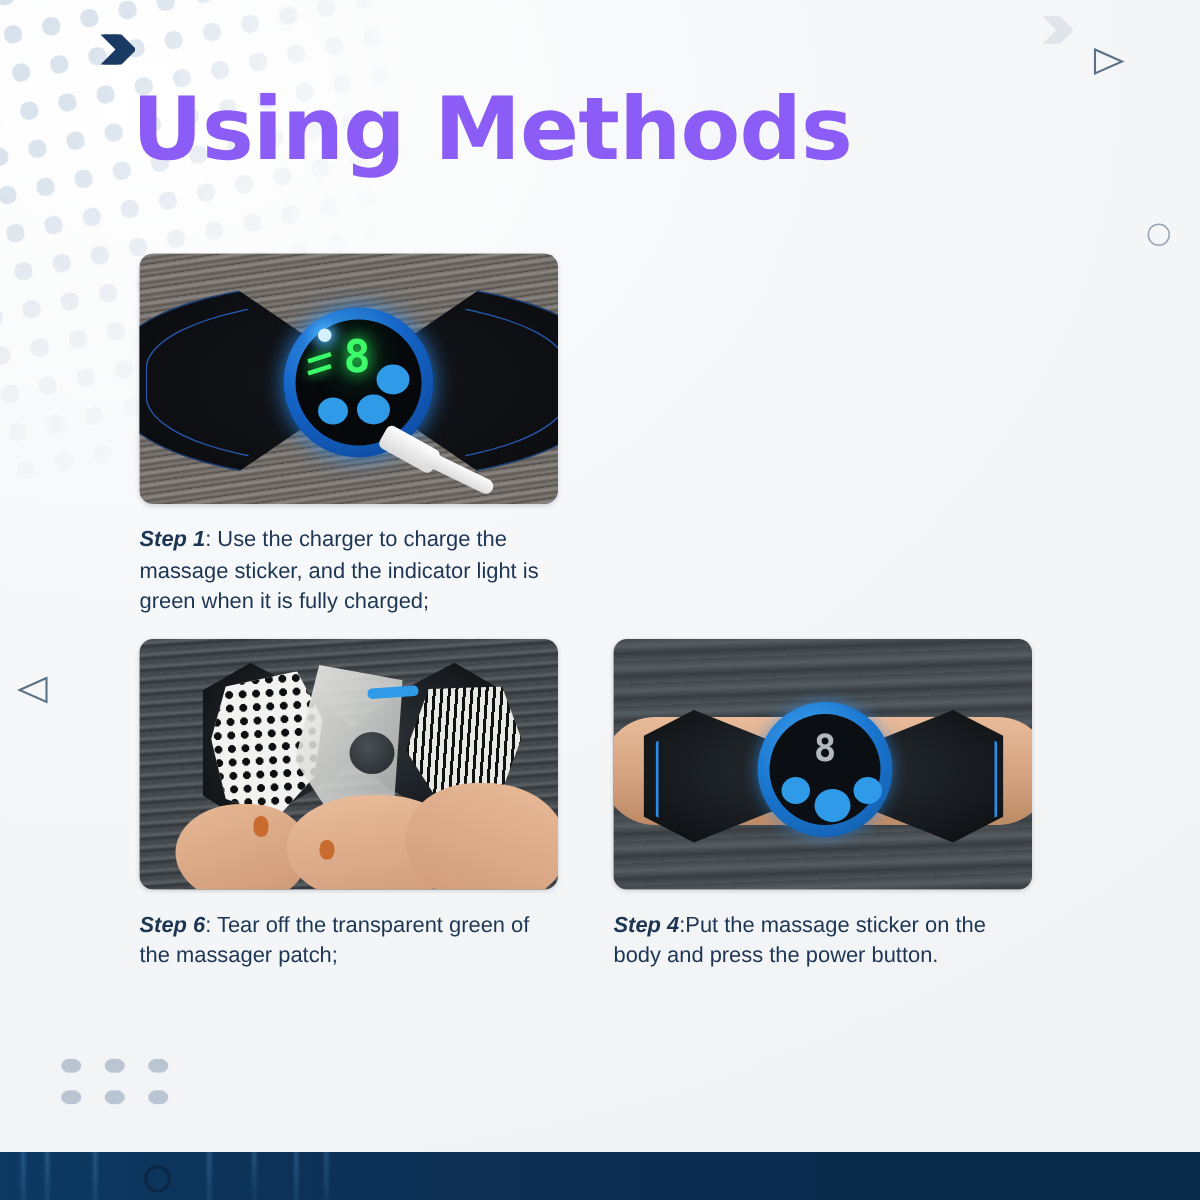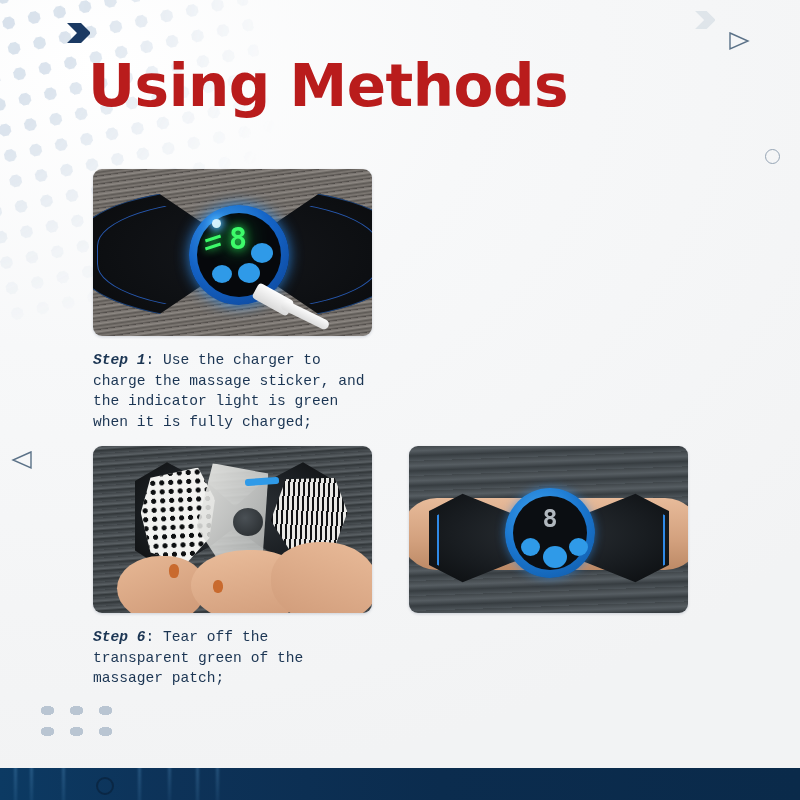--- a/index.html
+++ b/index.html
@@ -53,21 +53,21 @@
   }
   .footer-band .ring{
     position:absolute;left:96px;top:9px;width:14px;height:14px;
     border:2px solid rgba(10,35,62,.75);border-radius:50%;
   }
 
   
   .title{
     position:absolute;left:0;top:57px;width:656px;text-align:center;
     font-size:58px;line-height:58px;font-weight:800;letter-spacing:-0.5px;
-    color:#b91c1c;
+    color:#8b5cf6;
     font-family:"DejaVu Sans","Liberation Sans",sans-serif;
   }
 
   
   .grid{position:absolute;left:93px;top:169px;width:596px;}
   .row{display:flex;gap:37px;}
   .row + .row{margin-top:14px;}
   .cell{width:279px;}
 
   .shot{
@@ -97,21 +97,21 @@
       #444a4e;
   }
 
   .patch{position:absolute;}
   .mod{position:absolute;border-radius:50%;}
   .hand{position:absolute;border-radius:50% 45% 48% 52%;}
 
   .caption{
     margin-top:14px;width:279px;
     font-size:14.6px;line-height:20.5px;color:#1b3553;
-    font-family:Liberation Mono, monospace;
+    font-family:Liberation Sans, sans-serif;
   }
   .caption .lbl{font-weight:bold;font-style:italic;}
 </style>
 </head>
 <body>
 
 <div class="page">
 
   <div class="bg-wash"></div>
   <div class="halftone"></div>
@@ -295,20 +295,23 @@
                background:radial-gradient(circle at 40% 32%,#3fa4f0 0%,#1a76cf 50%,#0f55a0 100%);
                box-shadow:0 0 10px rgba(45,140,235,.6);"></div>
           <div class="mod" style="left:104px;top:50px;width:74px;height:74px;background:#0b0e12;"></div>
           <div style="position:absolute;left:126px;top:58px;width:30px;height:30px;color:#cfd6dd;
                font-family:'DejaVu Sans Mono','Liberation Mono',monospace;font-size:25px;font-weight:bold;
                line-height:30px;text-align:center;opacity:.85;">8</div>
           <div class="mod" style="left:112px;top:92px;width:19px;height:18px;background:#2f9ae8;"></div>
           <div class="mod" style="left:134px;top:100px;width:24px;height:22px;background:#2f9ae8;"></div>
           <div class="mod" style="left:160px;top:92px;width:19px;height:18px;background:#2f9ae8;"></div>
         </div>
+        <div class="caption">
+          <span class="lbl">Step 4</span><span>:</span><span>Put the massage sticker on the body and press the power button.</span>
+        </div>
       </div>
 
     </div>
   </div>
 
   <div class="footer-band">
     <div class="streak" style="left:14px;"></div>
     <div class="streak" style="left:30px;height:50px;top:-6px;"></div>
     <div class="streak" style="left:62px;"></div>
     <div class="streak" style="left:138px;"></div>

